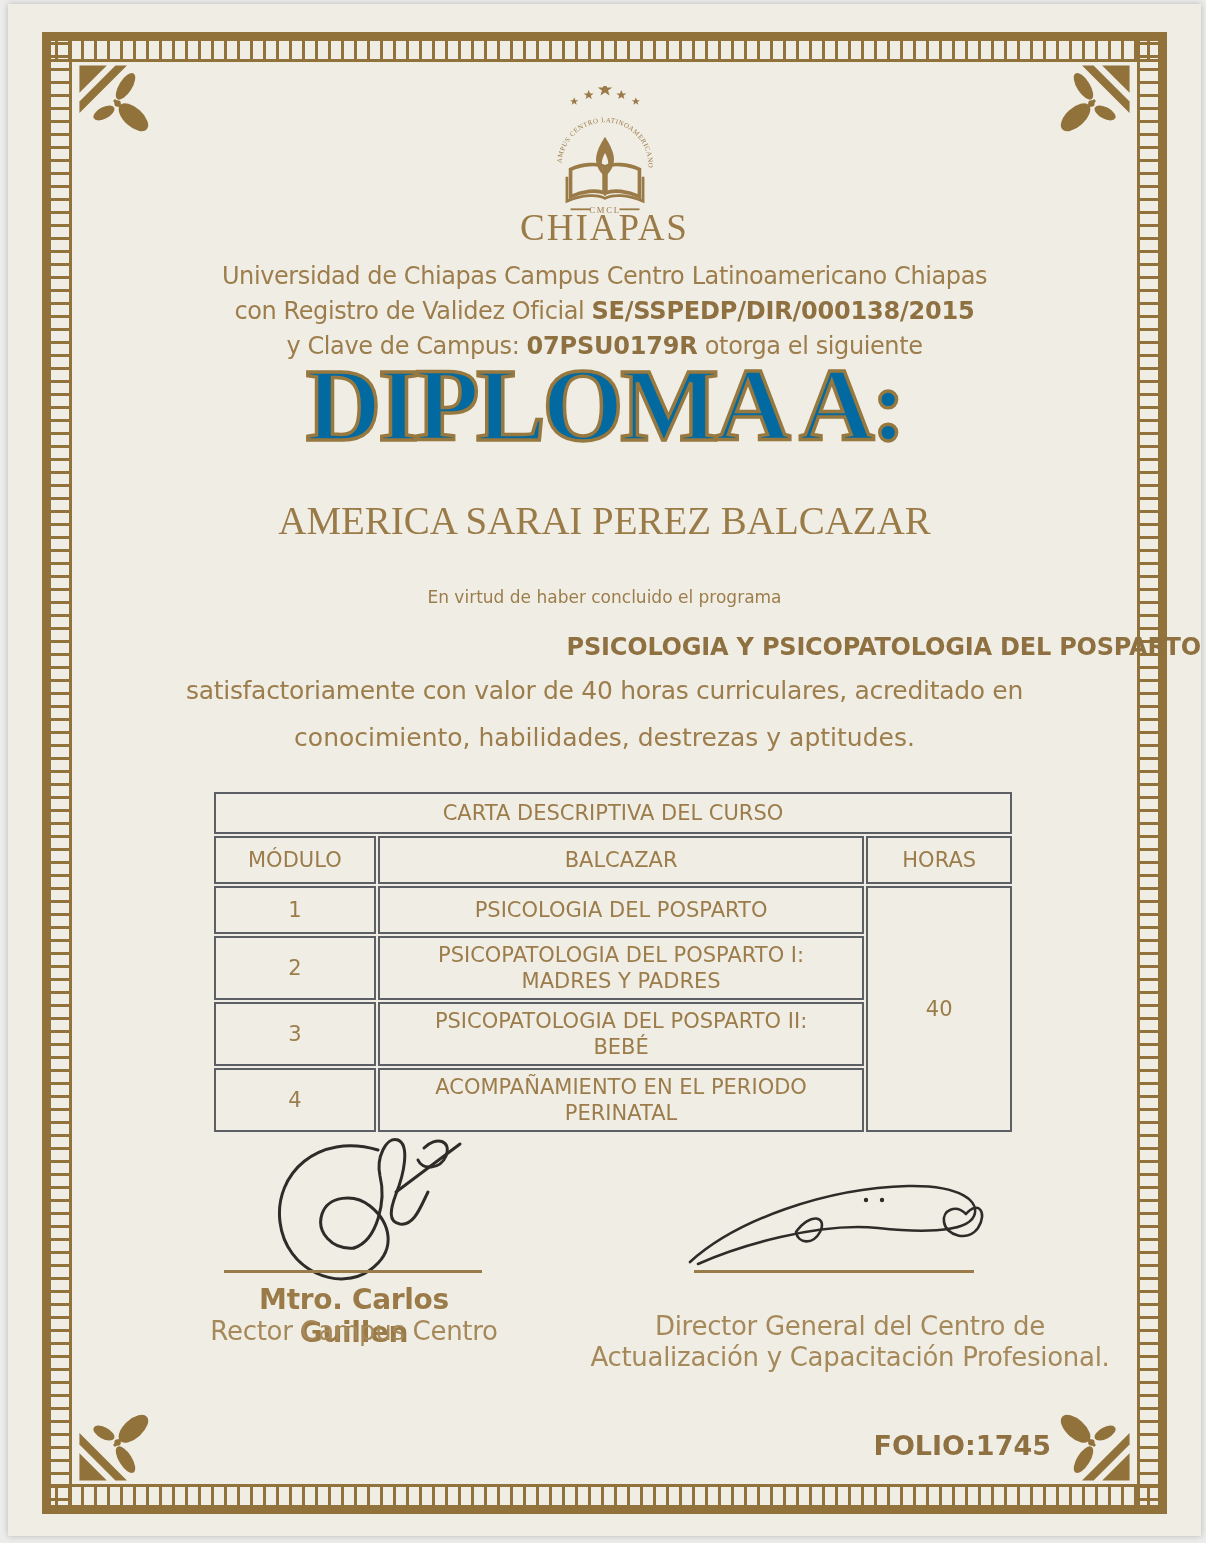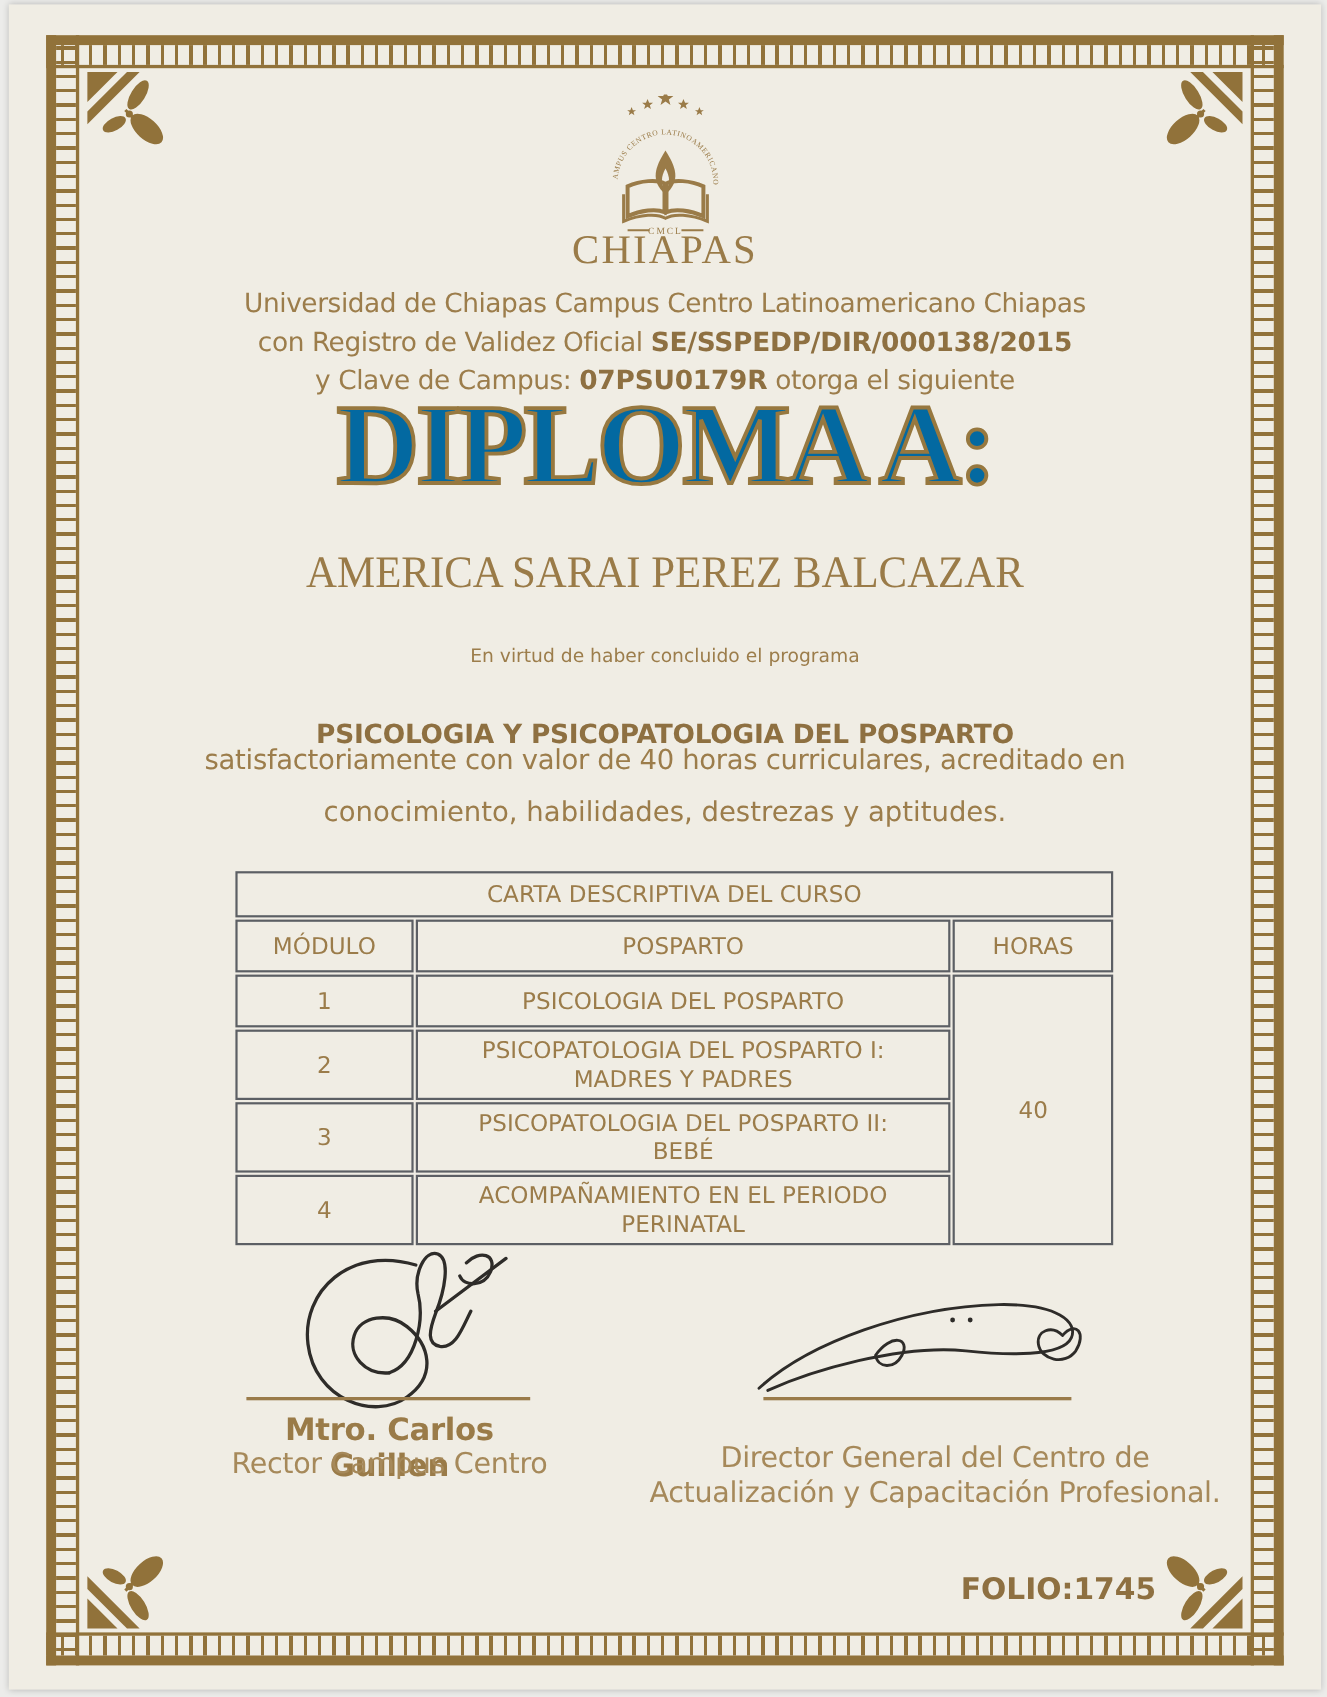--- a/index.html
+++ b/index.html
@@ -60,21 +60,21 @@
     font-weight:700; font-size:104px; line-height:1.05;
     letter-spacing:-3px; color:#0369a1;
     -webkit-text-stroke:3.5px #97783f;
   }
   .recipient{
     top:492px; font-family:"Liberation Serif", serif;
     font-size:41px; color:#9a7b48;
     transform:scaleX(0.95);
   }
   .body-l1{top:583px; font-size:17px; color:#9c7d4b;}
-  .body-program{top:649px; font-size:24px; font-weight:700; color:#8e7041; letter-spacing:-0.2px;}
+  .body-program{top:629px; font-size:24px; font-weight:700; color:#8e7041; letter-spacing:-0.2px;text-align:right;}
   .body-l2{top:672px; font-size:25px; color:#9c7d4b; letter-spacing:-0.3px;}
   .body-l3{top:719px; font-size:25px; color:#9c7d4b;}
 
   
   .course-table{
     position:absolute; left:204px; top:786px; width:802px;
     border-collapse:separate; border-spacing:2px;
     color:#9b7c4a; font-size:21px; text-align:center;
   }
   .course-table th,.course-table td{
@@ -219,21 +219,21 @@
   <div class="cblock body-l2">satisfactoriamente con valor de 40 horas curriculares, acreditado en</div>
   <div class="cblock body-l3">conocimiento, habilidades, destrezas y aptitudes.</div>
 
   <table class="course-table">
     <tbody>
         <tr class="tr-title">
       <th colspan="3">CARTA DESCRIPTIVA DEL CURSO</th>
     </tr>
     <tr class="tr-head">
       <th class="col-mod">MÓDULO</th>
-      <th class="col-cont">POSPARTO</th>
+      <th class="col-cont">BALCAZAR</th>
       <th class="col-hr">HORAS</th>
     </tr>
     <tr class="tr-single">
       <td>1</td>
       <td>
             <span class="cell-line">PSICOLOGIA DEL POSPARTO</span>
             <span class="cell-line"></span>
           </td>
       <td rowspan="4">40</td>
     </tr>

